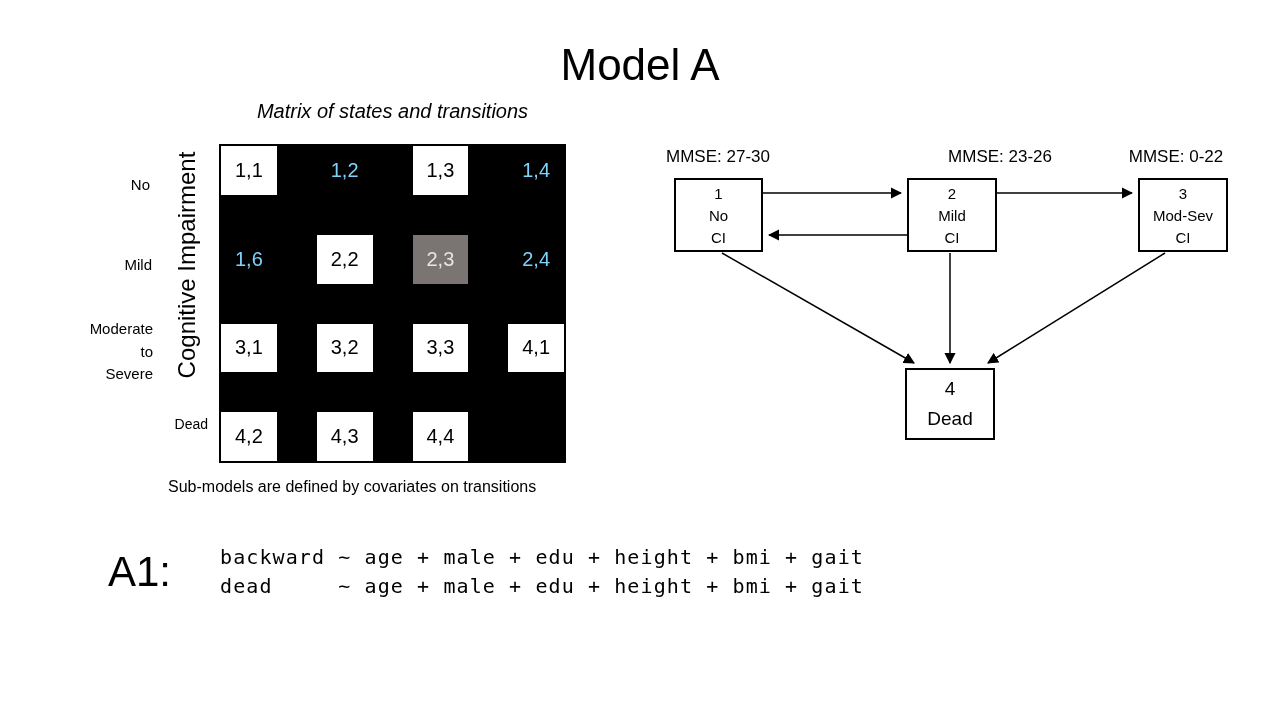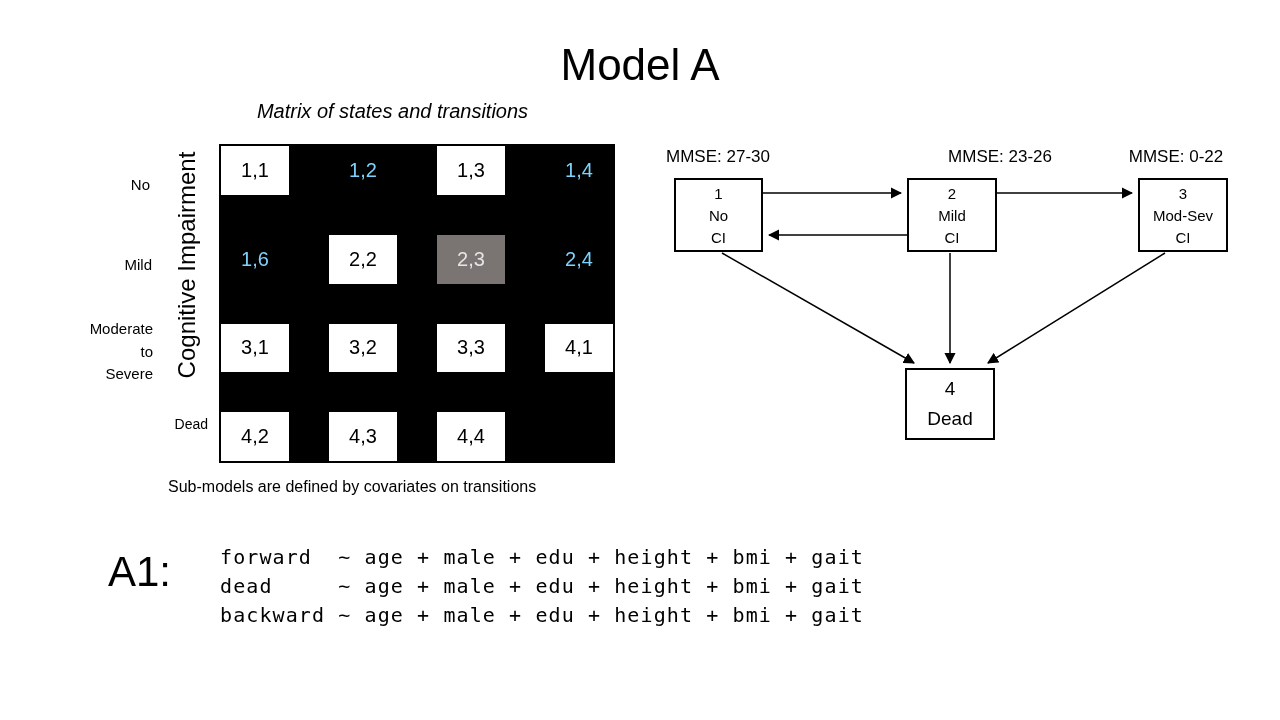--- a/index.html
+++ b/index.html
@@ -12,21 +12,21 @@
 
   
   #title{left:0;top:22px;width:1280px;text-align:center;font-size:44px;line-height:1.15;margin-top:18px;}
 
   
   #matrix-heading{left:219px;top:100px;width:347px;text-align:center;font-size:20px;font-style:italic;}
   #submodels-heading{left:162px;top:478px;font-size:16px;margin-left:6px;}
 
   
   #matrix{
-    left:219px;top:144px;width:396px;height:319px;
+    left:219px;top:144px;width:347px;height:319px;
     background:#000;border:2px solid #000;box-sizing:border-box;
     display:grid;grid-template-columns:repeat(4,1fr);grid-template-rows:repeat(4,1fr);
     grid-gap:2px;
     gap:40px;
   }
   .cell{
     background:#fff;color:#000;display:flex;align-items:center;justify-content:center;
     font-size:20px;
   }
   .cell[data-bg="black"]{background:#000;color:#7dd3fc;}
@@ -134,16 +134,15 @@
   <line x1="307" y1="95" x2="169" y2="95" stroke="#000" stroke-width="1.5" marker-end="url(#ah)"></line>
   <line x1="397" y1="53" x2="532" y2="53" stroke="#000" stroke-width="1.5" marker-end="url(#ah)"></line>
   <line x1="122" y1="113" x2="314" y2="223" stroke="#000" stroke-width="1.5" marker-end="url(#ah)"></line>
   <line x1="350" y1="113" x2="350" y2="223" stroke="#000" stroke-width="1.5" marker-end="url(#ah)"></line>
   <line x1="565" y1="113" x2="388" y2="223" stroke="#000" stroke-width="1.5" marker-end="url(#ah)"></line>
 </svg>
 
 <div class="abs" id="submodels-heading">Sub-models are defined by covariates on transitions</div>
 <div class="abs" id="model-label">A1:</div>
 <div class="abs" id="formulas">
-  <div class="formula">forward  ~ age + male + edu + height + bmi + gait</div>
+  <div class="formula">backward ~ age + male + edu + height + bmi + gait</div>
   <div class="formula">dead     ~ age + male + edu + height + bmi + gait</div>
-  <div class="formula">backward ~ age + male + edu + height + bmi + gait</div>
 </div>
 
 </body></html>

